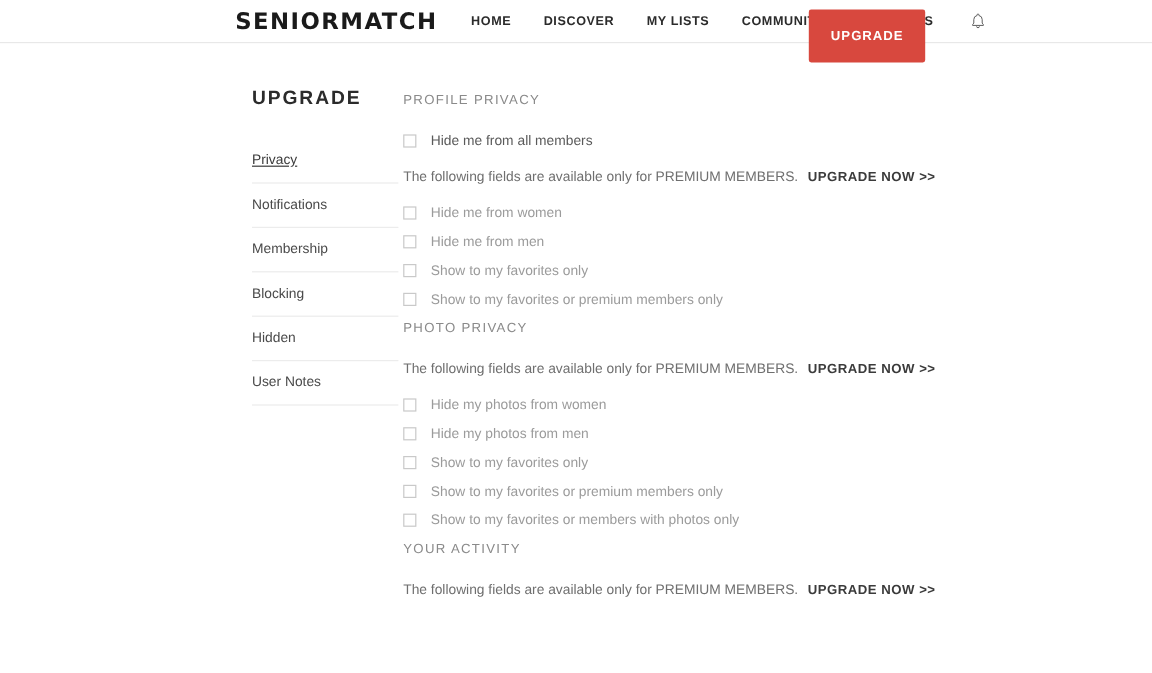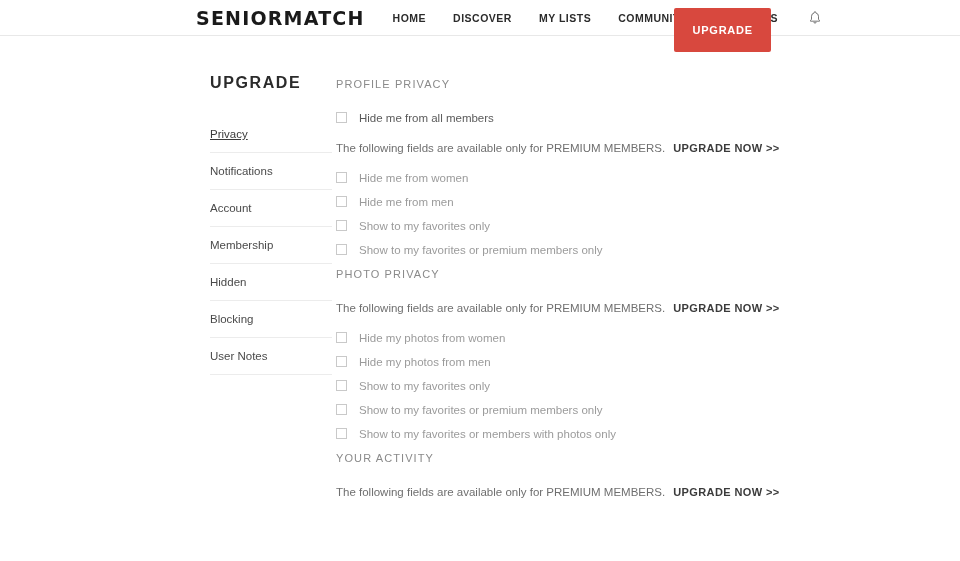--- a/index.html
+++ b/index.html
@@ -170,24 +170,23 @@
     <button class="upgrade-btn">UPGRADE</button>
   </div>
 
   <div class="body-wrap">
 
     <div class="sidebar">
       <h1 class="settings-title">UPGRADE</h1>
       <ul class="side-list">
         <li class="side-item active">Privacy</li>
         <li class="side-item">Notifications</li>
-        <li class="side-item">Account</li>
         <li class="side-item">Membership</li>
+        <li class="side-item">Blocking</li>
         <li class="side-item">Hidden</li>
-        <li class="side-item">Blocking</li>
         <li class="side-item">User Notes</li>
       </ul>
     </div>
 
     <div class="content">
 
       <div class="section-title">PROFILE PRIVACY</div>
 
       <div class="opt-row">
         <span class="chk"></span>

